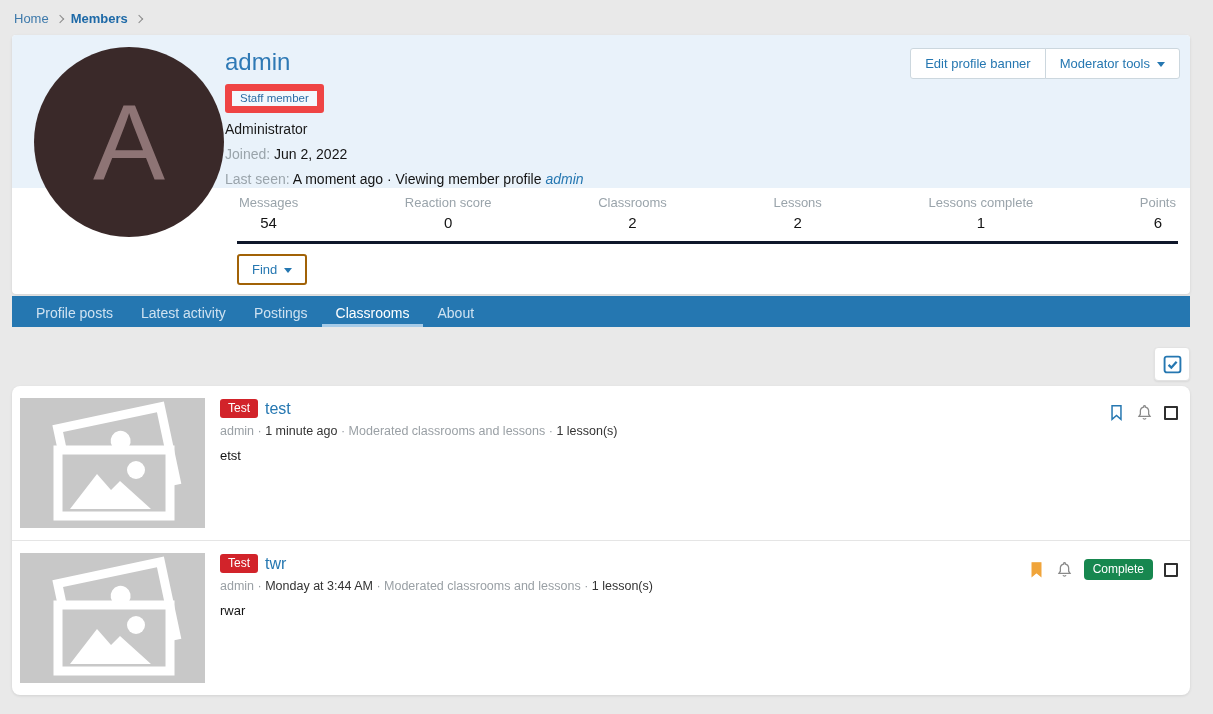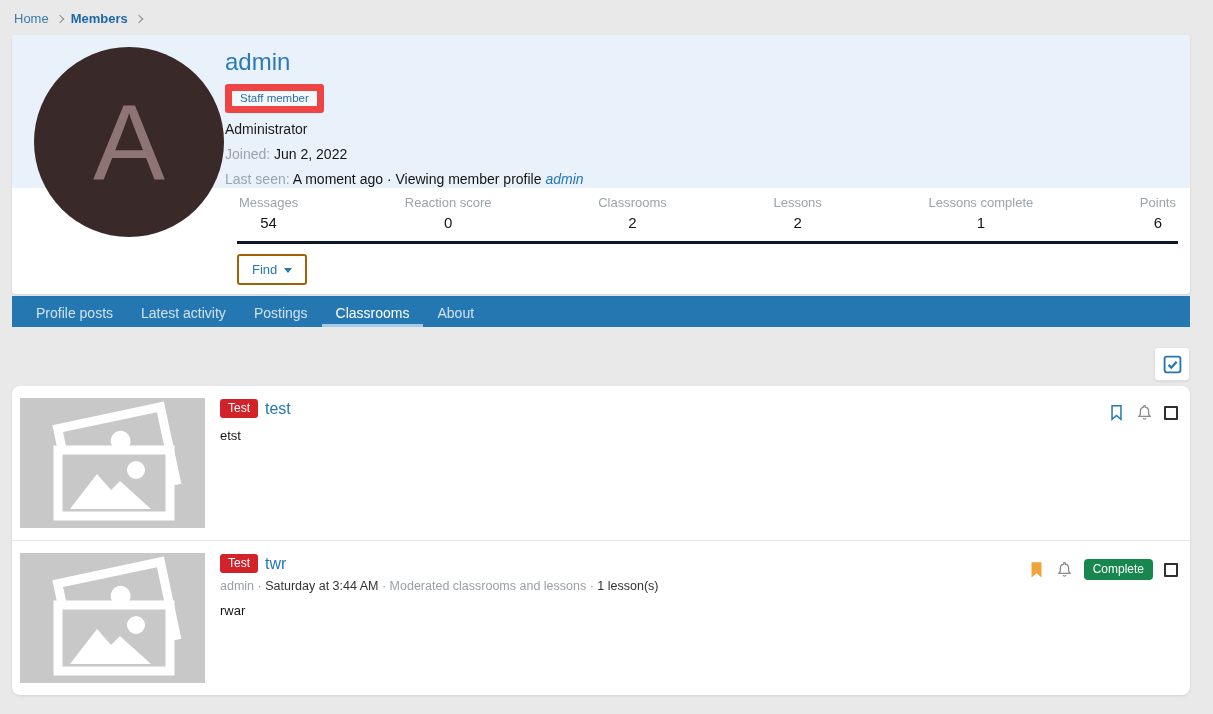--- a/index.html
+++ b/index.html
@@ -79,20 +79,29 @@
 
   <div class="breadcrumb">
     <a class="crumb">Home</a>
     <span class="crumb-sep"></span>
     <a class="crumb bold">Members</a>
     <span class="crumb-sep"></span>
   </div>
 
   <section class="profile-card">
     <div class="banner">
+      <div class="btn-group">
+        <button class="hbtn">
+          <span>Edit profile banner</span>
+        </button>
+        <button class="hbtn">
+          <span>Moderator tools</span>
+          <span class="caret"></span>
+        </button>
+      </div>
       <div class="profile-info">
         <h1 class="username">admin</h1>
         <span class="staff-badge">Staff member</span>
         <div class="role">Administrator</div>
         <div class="info-line">
           <span class="lbl">Joined:</span>
           <span class="val">Jun 2, 2022</span>
         </div>
         <div class="info-line">
           <span class="lbl">Last seen:</span>
@@ -171,20 +180,29 @@
           <rect x="38" y="52" width="112" height="66" fill="#c8c8c8" stroke="#fff" stroke-width="9"></rect>
           <circle cx="116" cy="72" r="9" fill="#fff"></circle>
           <polygon points="50,111 77,76 91,92 100,83 131,111" fill="#fff"></polygon>
         </svg>
       </a>
       <div class="item-main">
         <div class="title-row">
           <a class="prefix-badge">Test</a>
           <a class="item-title">test</a>
         </div>
+        <div class="meta">
+          <a>admin</a>
+          <span>·</span>
+          <a class="dark">1 minute ago</a>
+          <span>·</span>
+          <span>Moderated classrooms and lessons</span>
+          <span>·</span>
+          <span class="dark">1 lesson(s)</span>
+        </div>
         <div class="item-body">etst</div>
       </div>
       <div class="item-icons">
         <button class="icon-btn">
           <svg width="17" height="17" viewBox="0 0 16 16">
             <path d="M3.8 1.6h8.4v12.8L8 10.8l-4.2 3.6z" fill="none" stroke="#2577b1" stroke-width="1.4"></path>
           </svg>
         </button>
         <button class="icon-btn">
           <svg width="17" height="17" viewBox="0 0 16 16">
@@ -209,21 +227,21 @@
         </svg>
       </a>
       <div class="item-main">
         <div class="title-row">
           <a class="prefix-badge">Test</a>
           <a class="item-title">twr</a>
         </div>
         <div class="meta">
           <a>admin</a>
           <span>·</span>
-          <a class="dark">Saturday at 3:44 AM</a>
+          <a class="dark">Monday at 3:44 AM</a>
           <span>·</span>
           <span>Moderated classrooms and lessons</span>
           <span>·</span>
           <span class="dark">1 lesson(s)</span>
         </div>
         <div class="item-body">rwar</div>
       </div>
       <div class="item-icons">
         <button class="icon-btn">
           <svg width="17" height="17" viewBox="0 0 16 16">

